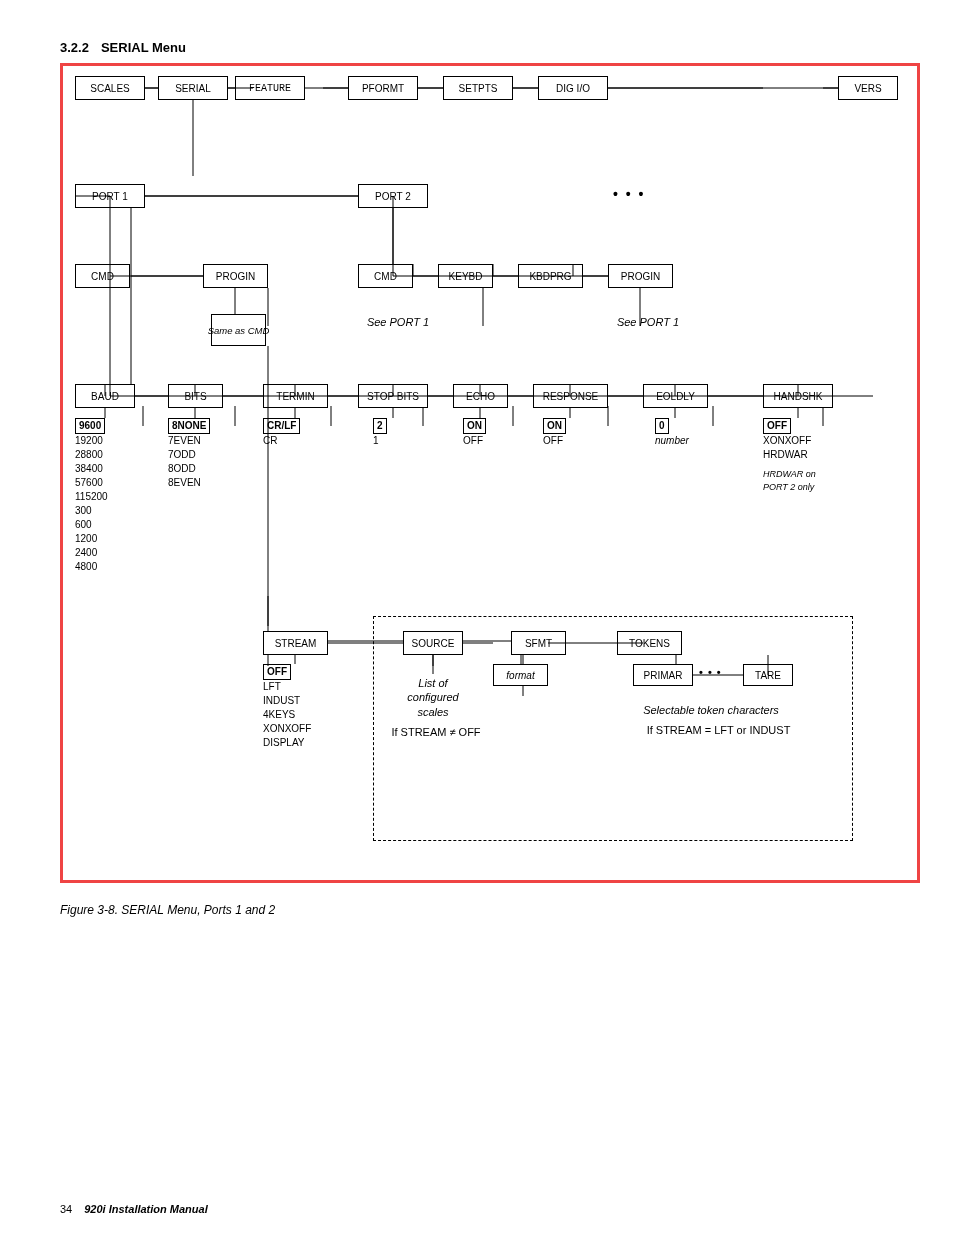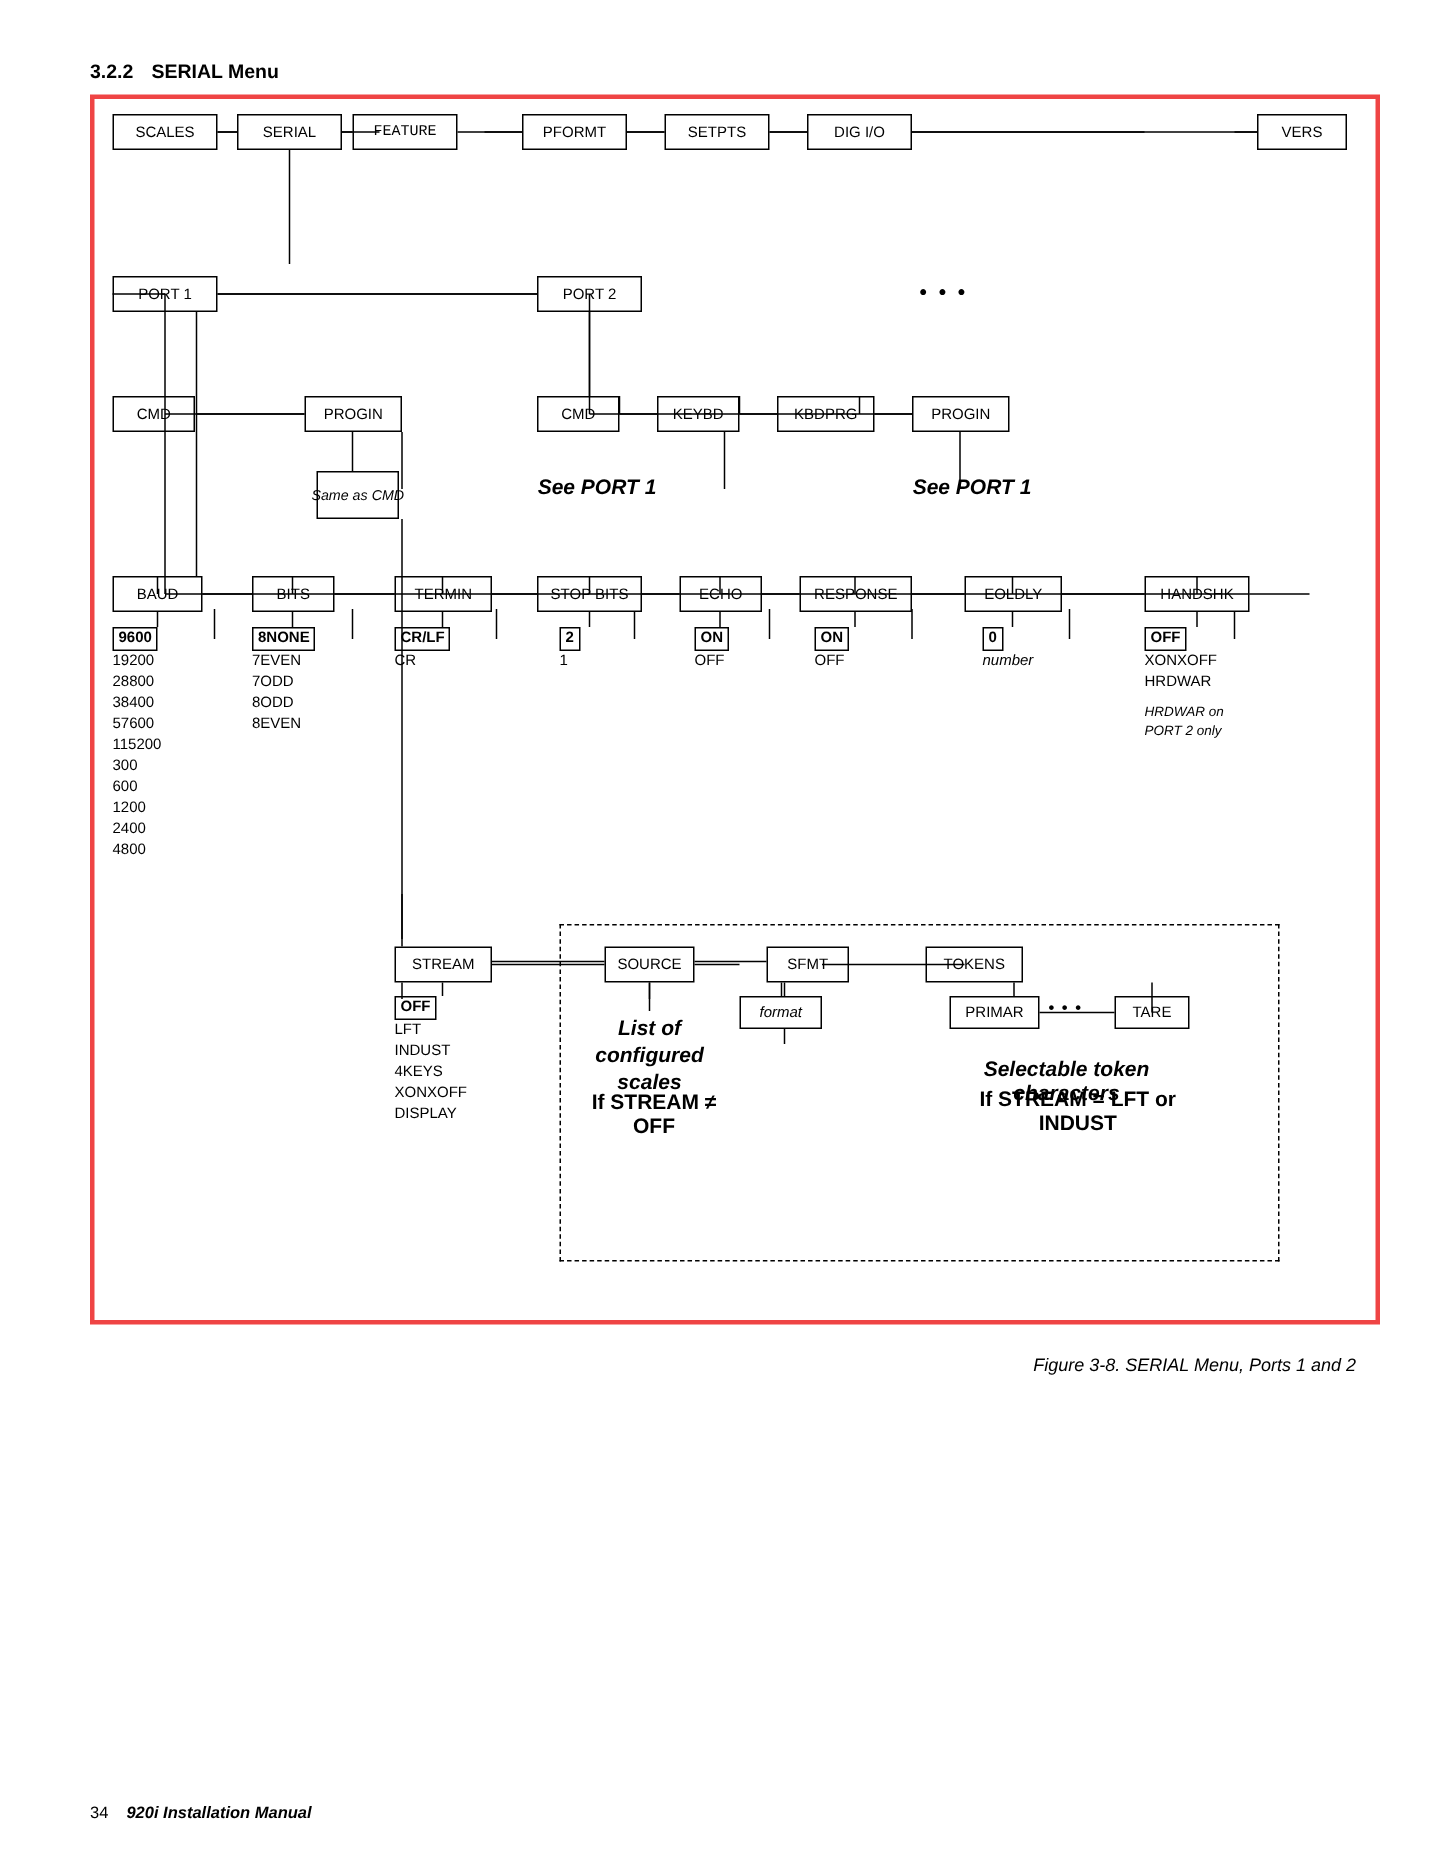--- a/index.html
+++ b/index.html
@@ -75,42 +75,41 @@
       font-size: 14px;
       font-weight: bold;
       letter-spacing: 2px;
     }
     .dashed-rect {
       position: absolute;
       border: 1px dashed #000;
     }
     .label-text {
       position: absolute;
-      font-size: 14px;
+      font-size: 11px;
       text-align: center;
-      font-weight: bold;
     }
     .label-italic {
       font-style: italic;
       text-align: center;
     }
     .value-list {
       position: absolute;
       font-size: 10px;
       line-height: 1.4;
       text-align: left;
     }
     .value-bold-border {
       border: 1px solid #000;
       padding: 0 3px;
       font-weight: bold;
       display: inline-block;
     }
     .figure-caption {
-      text-align: right;
+      text-align: left;
       font-style: italic;
       font-size: 12px;
       margin-top: 10px;
     }
     .footer {
       position: absolute;
       bottom: 20px;
       left: 60px;
       font-size: 11px;
       display: flex;

